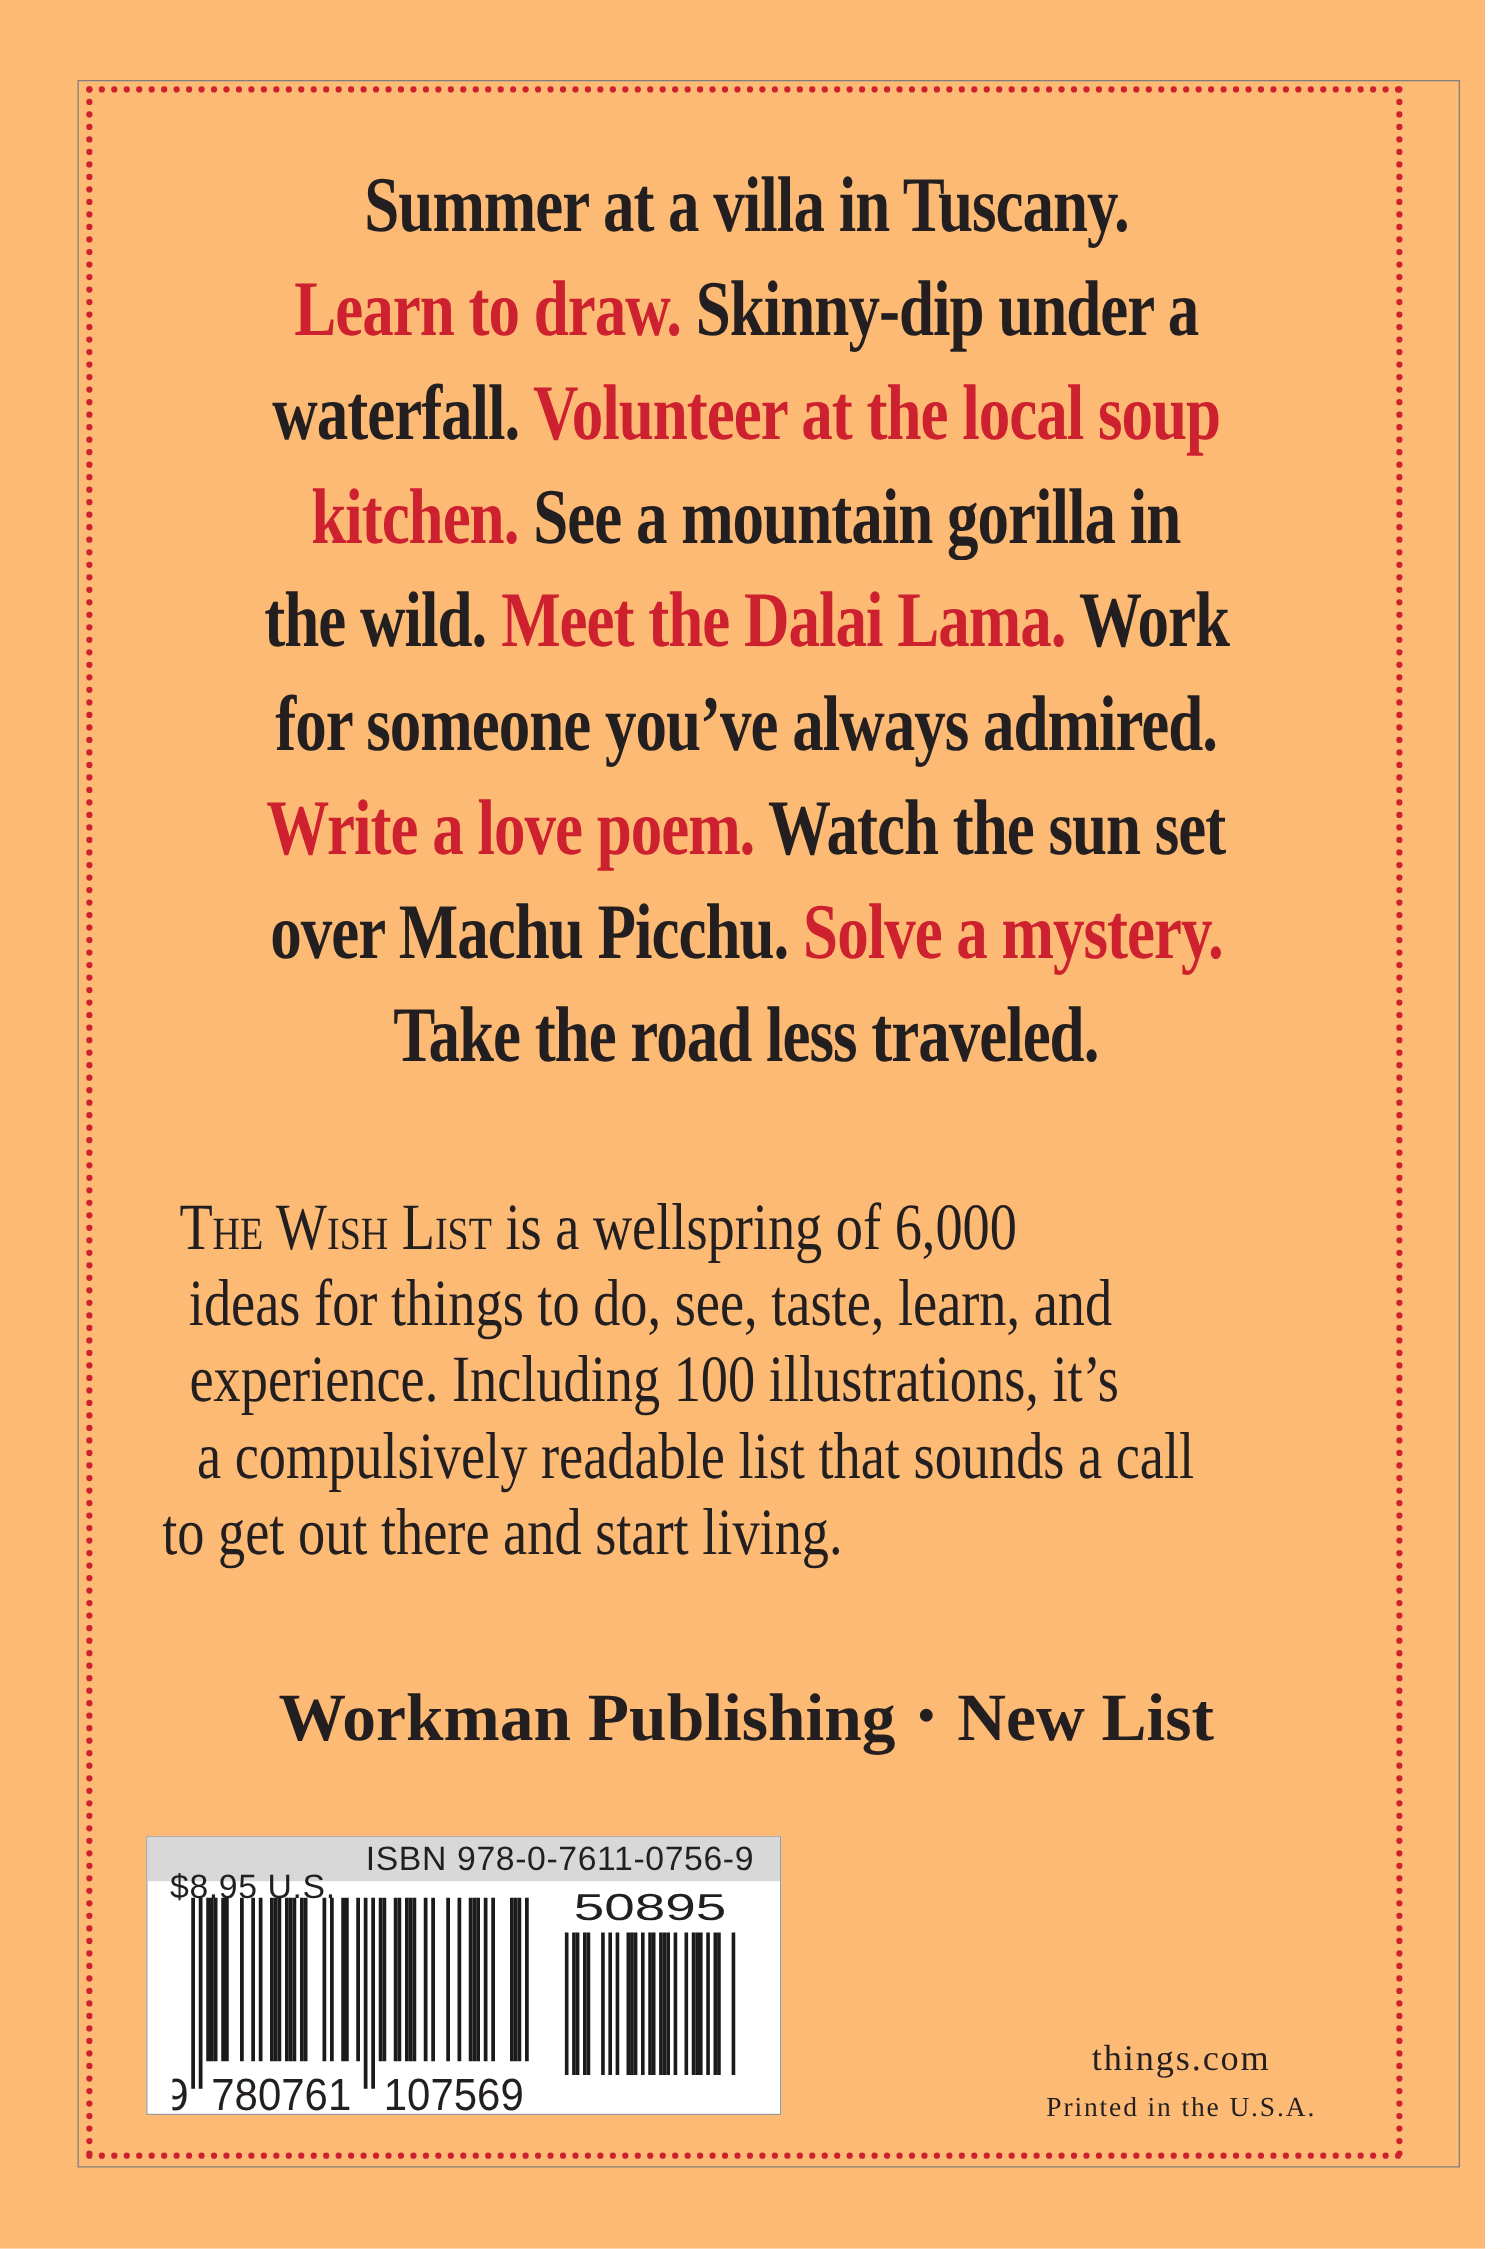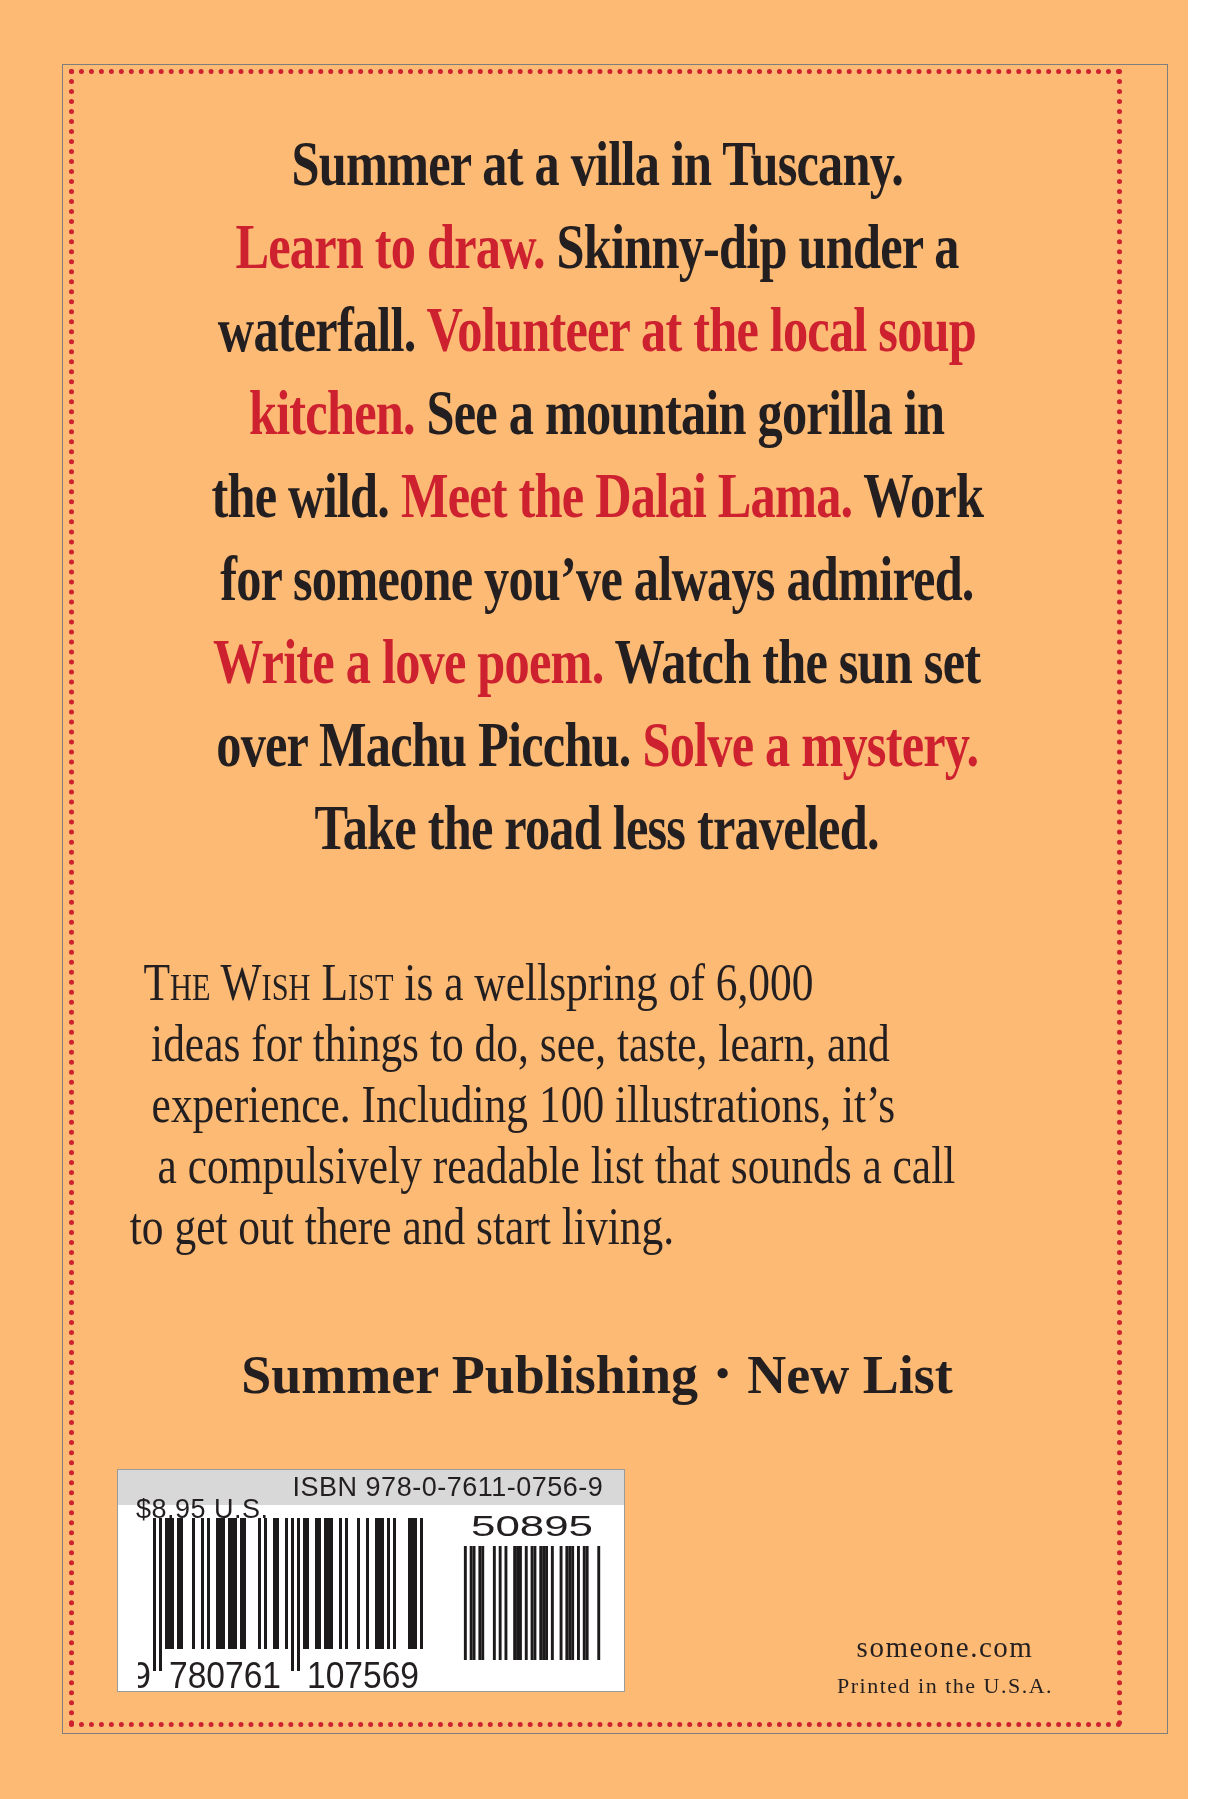--- a/index.html
+++ b/index.html
@@ -32,21 +32,21 @@
 
   
   .barcode-box{position:absolute;left:117px;top:1469px;width:508px;height:223px;
                background:#fff;border:1px solid #9b9b9b;box-sizing:border-box;}
   .band{position:absolute;left:0;right:0;top:0;height:35px;background:#d8d8d8;
         display:flex;align-items:center;
         font-family:"Liberation Sans",sans-serif;font-size:27px;letter-spacing:0.5px;}
   .band .price{margin-left:18px;margin-top:44px;}
   .band .isbn{margin-left:24px;}
   .ean-main{position:absolute;left:20px;top:48px;}
-  .ean-supp{position:absolute;left:343px;top:40px;}
+  .ean-supp{position:absolute;left:331px;top:40px;}
 
   
   .footer{position:absolute;left:800px;top:1628px;width:290px;text-align:center;
           font-size:29px;letter-spacing:1.5px;}
   .footer .site{line-height:38px;}
   .footer .printed{line-height:40px;font-size:22px;}
 </style>
 </head>
 <body>
 
@@ -68,21 +68,21 @@
 
   <div class="desc">
       <div class="desc-line"><span class="sc">The Wish List</span> is a wellspring of 6,000</div>
       <div class="desc-line">ideas for things to do, see, taste, learn, and</div>
       <div class="desc-line">experience. Including 100 illustrations, it’s</div>
       <div class="desc-line">a compulsively readable list that sounds a call</div>
       <div class="desc-line">to get out there and start living.</div>
     </div>
 
   <div class="publisher">
-    <span>Summer Publishing</span><span class="bullet">•</span><span>New List</span>
+    <span>Workman Publishing</span><span class="bullet">•</span><span>New List</span>
   </div>
 
   <div class="barcode-box">
     <div class="band">
       <span class="price">$8.95 U.S.</span>
       <span class="isbn">ISBN 978-0-7611-0756-9</span>
     </div>
     <div class="ean-main"><svg width="305" height="175">
           <rect x="15" y="0" width="3" height="153" fill="#1d1a1b"></rect>
           <rect x="21" y="0" width="3" height="153" fill="#1d1a1b"></rect>
@@ -158,16 +158,16 @@
           <rect x="107.3" y="36" width="2.9" height="114" fill="#1d1a1b"></rect>
           <rect x="110.2" y="36" width="2.9" height="114" fill="#1d1a1b"></rect>
           <rect x="116" y="36" width="2.9" height="114" fill="#1d1a1b"></rect>
           <rect x="121.8" y="36" width="2.9" height="114" fill="#1d1a1b"></rect>
           <rect x="124.7" y="36" width="2.9" height="114" fill="#1d1a1b"></rect>
           <rect x="136.29999999999998" y="36" width="2.9" height="114" fill="#1d1a1b"></rect>
         </svg></div>
   </div>
 
   <div class="footer">
-    <div class="site">someone.com</div>
+    <div class="site">things.com</div>
     <div class="printed">Printed in the U.S.A.</div>
   </div>
 </div>
 
 </body></html>

